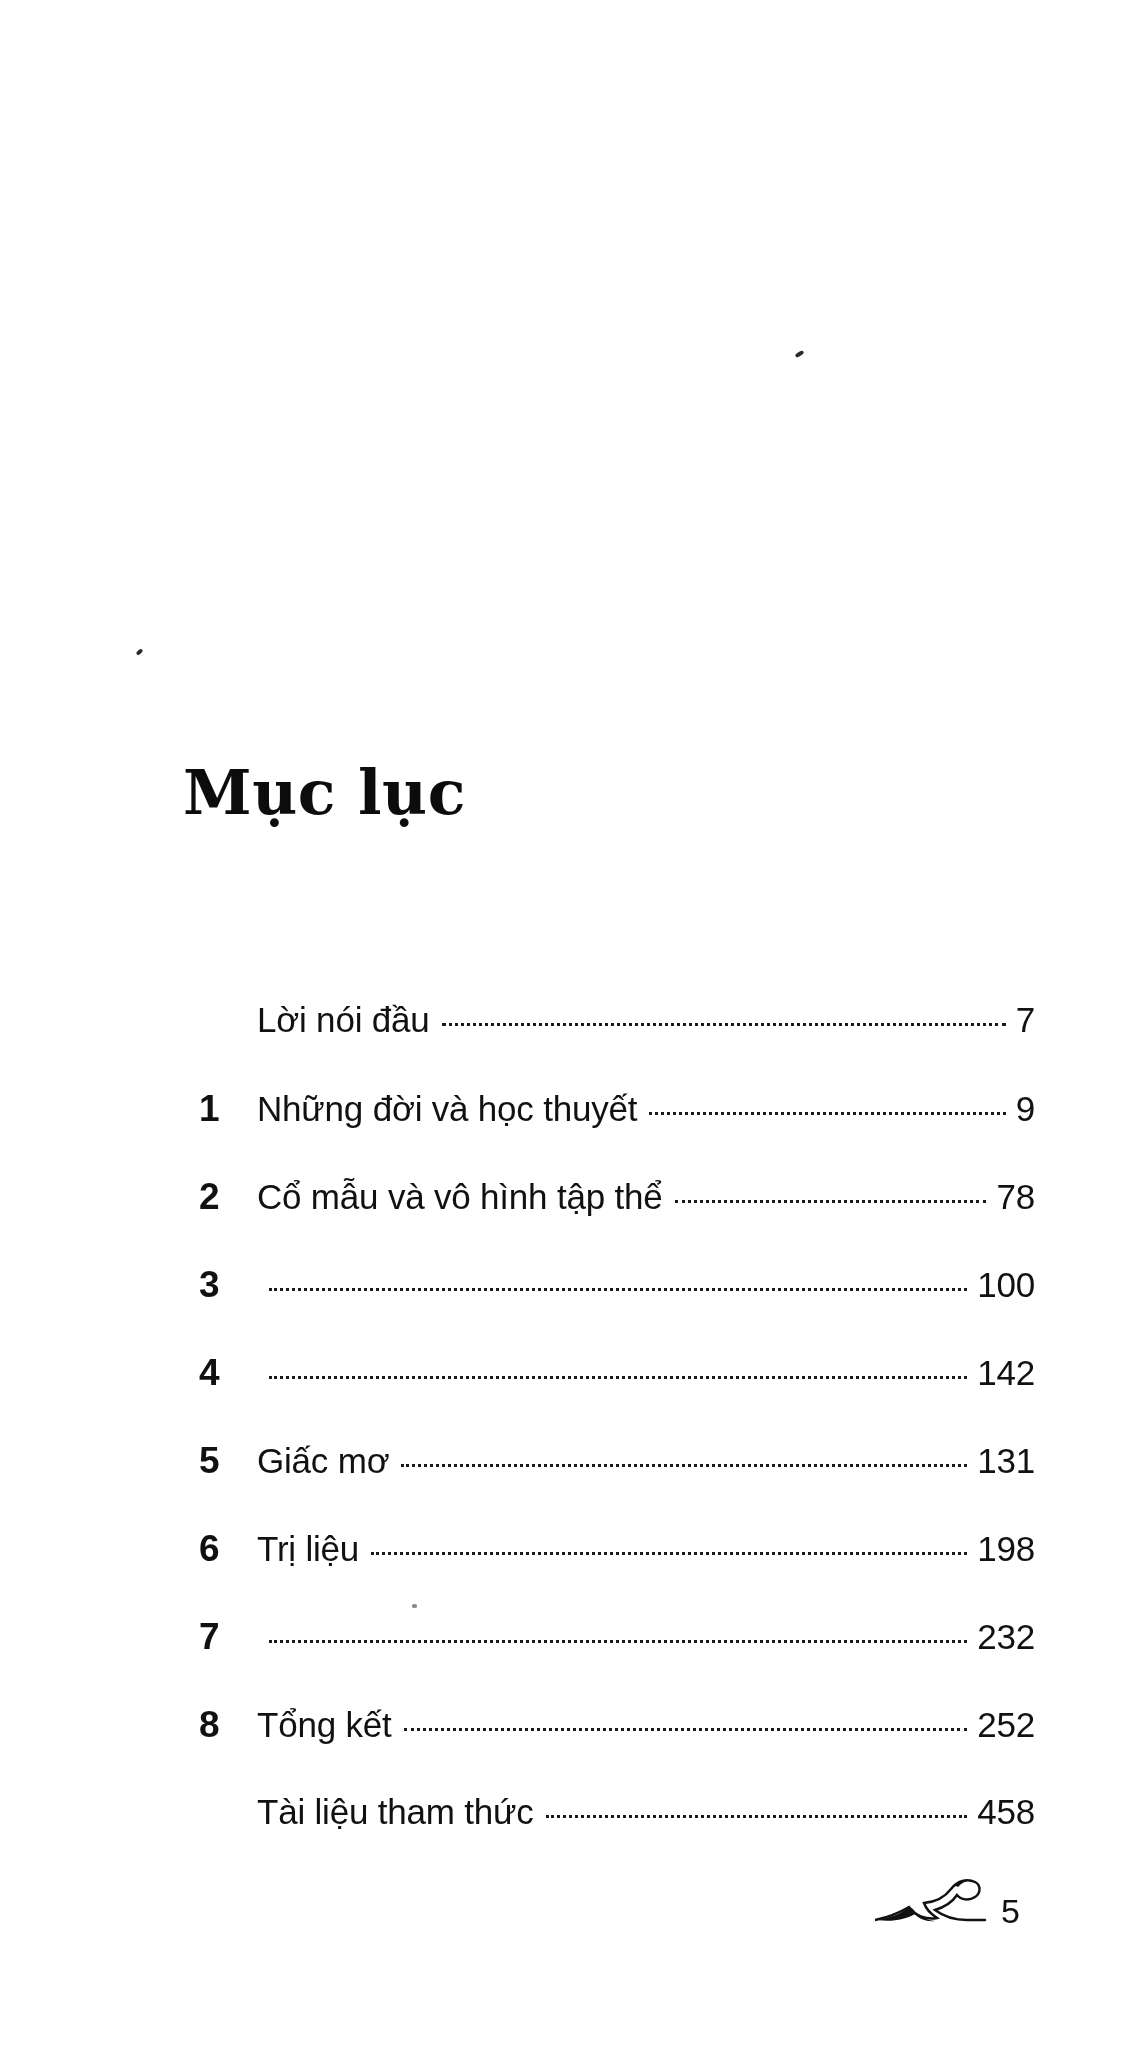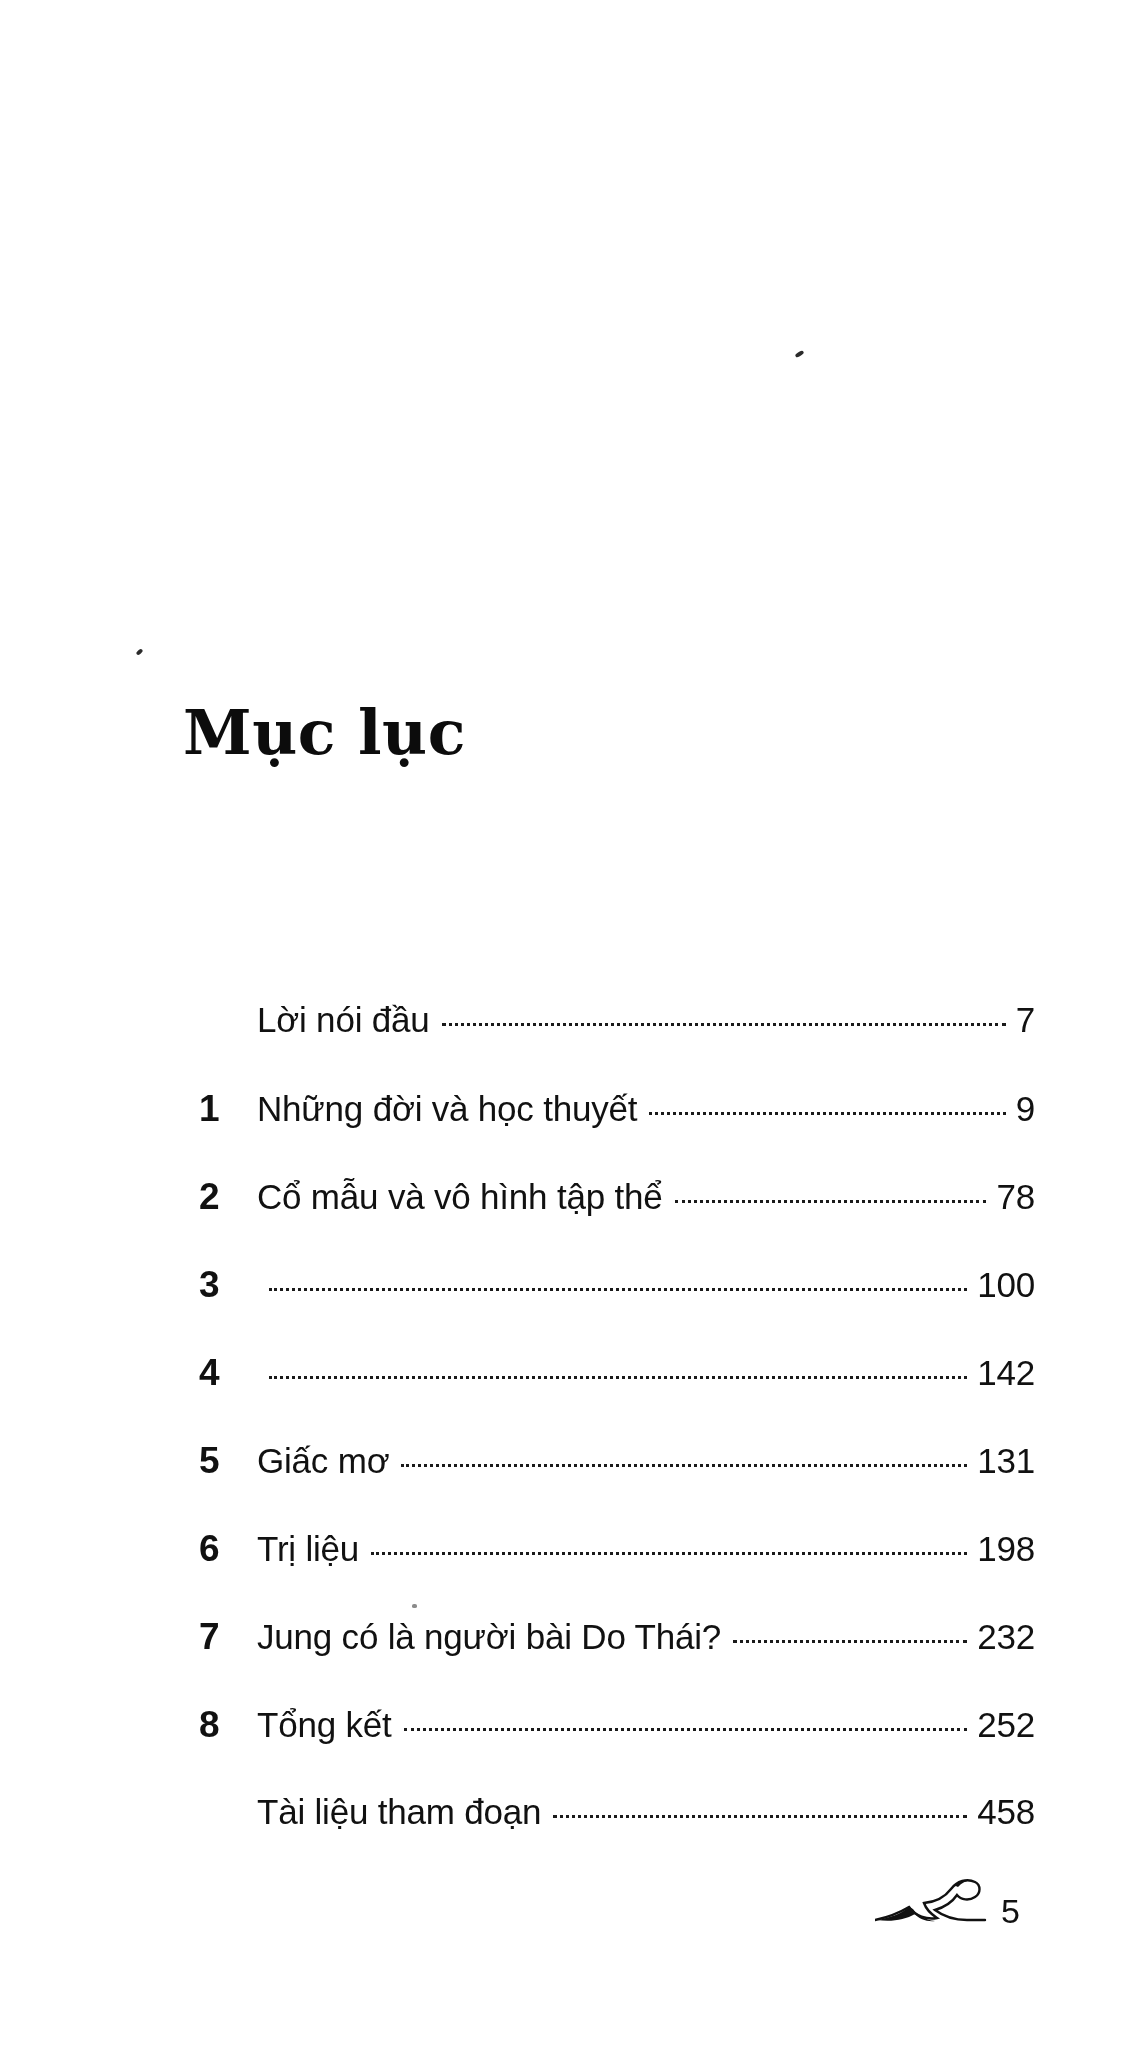--- a/index.html
+++ b/index.html
@@ -46,21 +46,21 @@
     left: 412px;
     top: 1604px;
     width: 5px;
     height: 4px;
     opacity: .55;
   }
 
   .title {
     position: absolute;
     left: 183px;
-    top: 660px;
+    top: 720px;
     font-family: "DejaVu Serif", "Liberation Serif", serif;
     font-size: 62px;
     font-weight: 700;
     letter-spacing: 0.5px;
     color: #0c0c0c;
     line-height: 1;
   }
 
   .toc {
     position: absolute;
@@ -187,35 +187,34 @@
 
     <div class="toc-row">
       <span class="toc-num">6</span>
       <span class="toc-label">Trị liệu</span>
       <span class="toc-dots"></span>
       <span class="toc-page">198</span>
     </div>
 
     <div class="toc-row">
       <span class="toc-num">7</span>
-      <span class="toc-label">Jung có là người bài Do Thái?</span>
       <span class="toc-dots"></span>
       <span class="toc-page">232</span>
     </div>
 
     <div class="toc-row">
       <span class="toc-num">8</span>
       <span class="toc-label">Tổng kết</span>
       <span class="toc-dots"></span>
       <span class="toc-page">252</span>
     </div>
 
     <div class="toc-row no-num">
       <span class="toc-num"></span>
-      <span class="toc-label">Tài liệu tham đoạn</span>
+      <span class="toc-label">Tài liệu tham thức</span>
       <span class="toc-dots"></span>
       <span class="toc-page">458</span>
     </div>
 
   </div>
 
   <div class="folio">
     <svg class="folio-ornament" viewBox="0 0 118 56" aria-hidden="true">
       <path d="M0 44 C14 41, 24 37, 34 31 C40 40, 52 44, 62 42 C56 38, 51 33, 49 27 C60 26, 70 21, 76 13 C82 5, 92 2, 100 6 C106 9, 106 17, 100 21 C94 25, 86 24, 82 19 C78 25, 70 31, 60 34 C68 40, 80 44, 92 44 L110 44" fill="none" stroke="#111111" stroke-width="2.4" stroke-linecap="round"></path>
       <path d="M34 31 C26 38, 14 42, 2 44 C16 46, 30 44, 40 38 C44 43, 52 46, 60 45 C50 44, 42 39, 38 33 Z" fill="#111111"></path>

